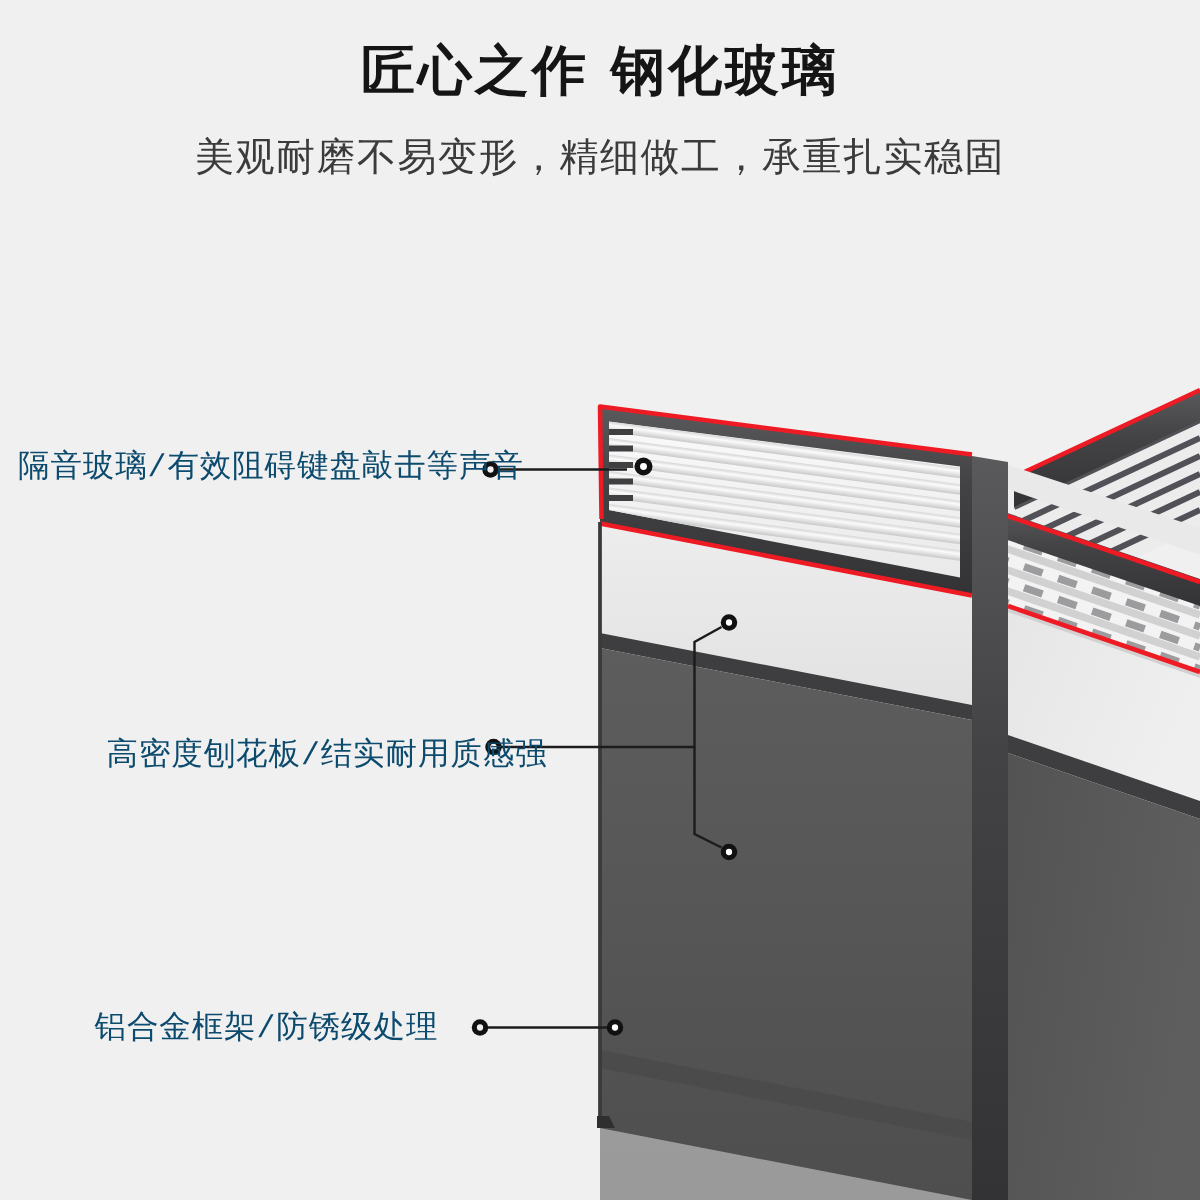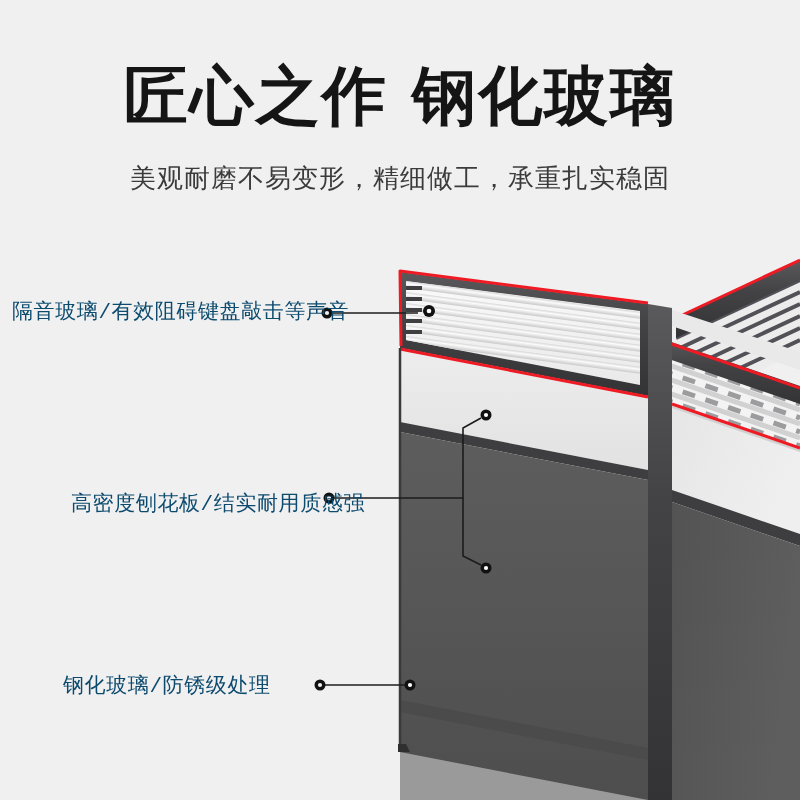--- a/index.html
+++ b/index.html
@@ -18,23 +18,23 @@
 
   
   #header {
     position: absolute;
     left: 0;
     top: 0;
     width: 800px;
     text-align: center;
   }
   #title {
-    margin: 12px;
-    padding-top: 49px;
-    font-size: 64px;
+    margin: 0;
+    padding-top: 28px;
+    font-size: 36px;
     line-height: 1.12;
     font-weight: bold;
     letter-spacing: 2px;
     color: #151515;
     font-family: "DejaVu Sans", "Liberation Sans", sans-serif;
   }
   #subtitle {
     margin: 4px;
     padding-top: 18px;
     font-size: 26px;
@@ -255,15 +255,15 @@
         </g>
 
       </g>
     </svg>
   </div>
 
   <div class="callout" id="callout-1">隔音玻璃/有效阻碍键盘敲击等声音</div>
 
   <div class="callout" id="callout-2">高密度刨花板/结实耐用质感强</div>
 
-  <div class="callout" id="callout-3">钢化玻璃/防锈级处理</div>
+  <div class="callout" id="callout-3">铝合金框架/防锈级处理</div>
 
 </div>
 
 </body></html>

